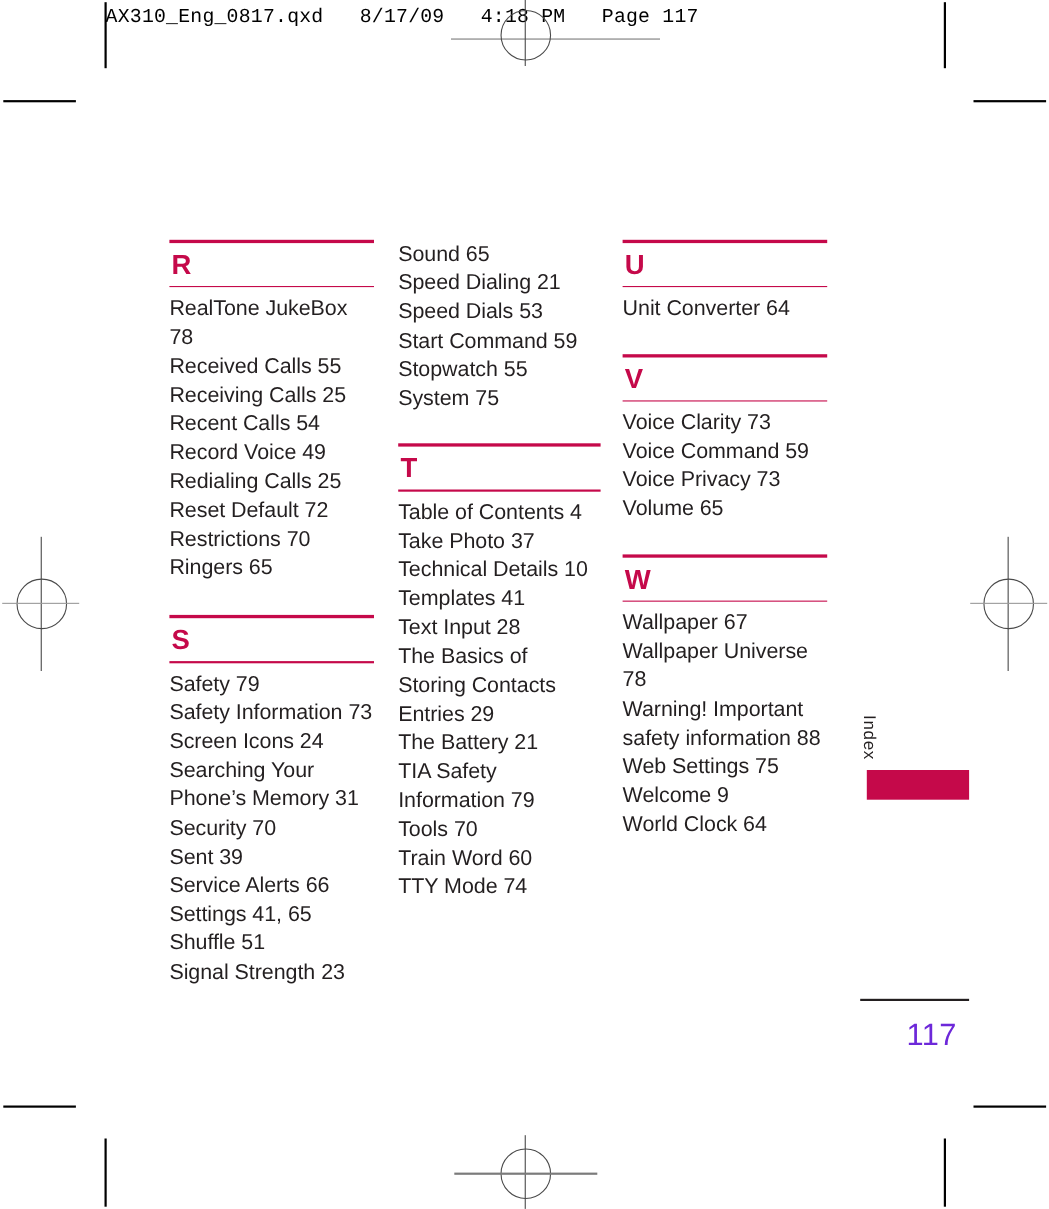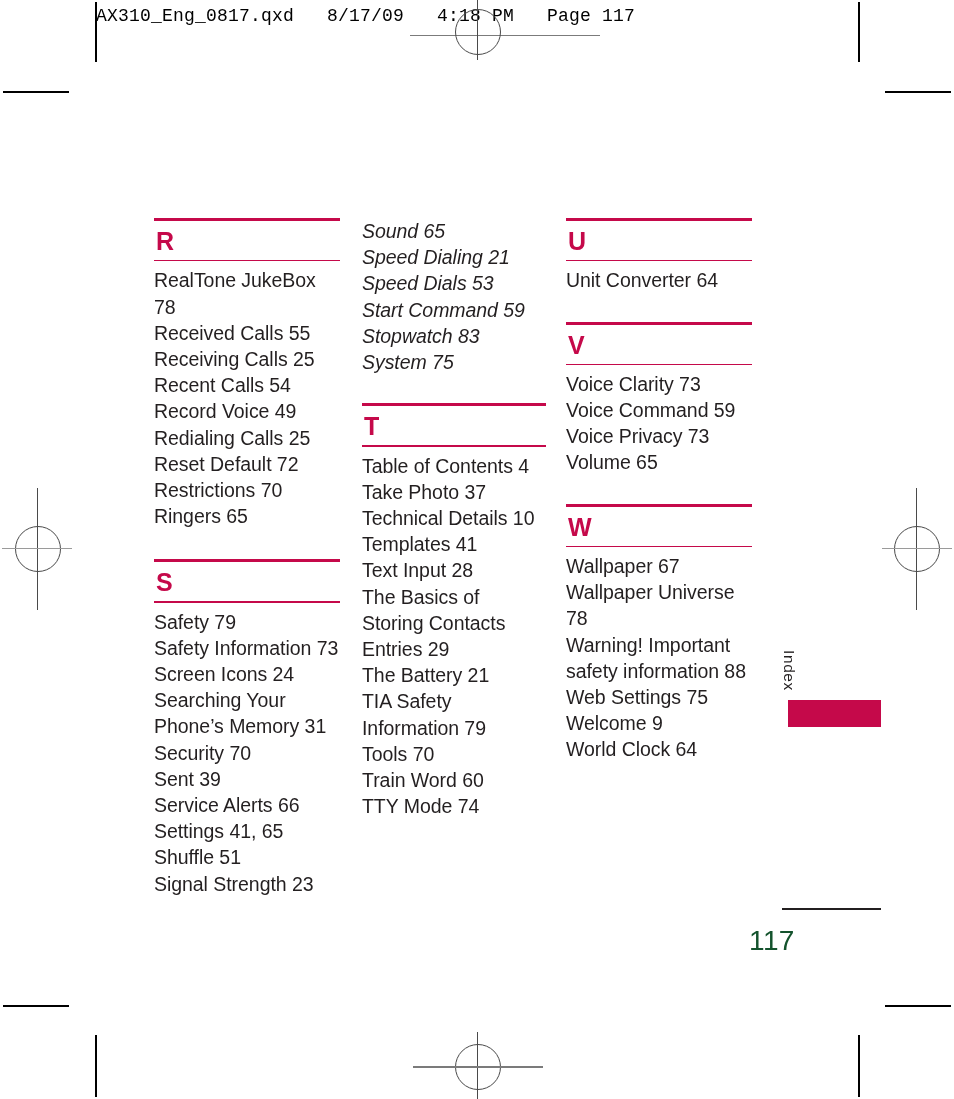--- a/index.html
+++ b/index.html
@@ -105,21 +105,21 @@
     font-size: 19.5px;
     line-height: 26.2px;
     color: #231f20;
     letter-spacing: -0.05px;
   }
 
   .spacer-sm { height: 28px; }
   .spacer-md { height: 30px; }
 
   
-  .cont { padding-top: 6px; font-style: italic; }
+  .cont { padding-top: 6px; }
 
   
   .side-label {
     position: absolute;
     left: 780px;
     top: 650px;
     font-size: 15.5px;
     color: #231f20;
     writing-mode: vertical-rl;
     letter-spacing: 0.6px;
@@ -137,24 +137,24 @@
   .folio-rule {
     position: absolute;
     left: 782px;
     top: 908px;
     width: 99px;
     height: 1.6px;
     background: #231f20;
   }
   .folio {
     position: absolute;
-    left: 749px;
+    left: 824px;
     top: 925px;
     font-size: 28px;
-    color: #14532d;
+    color: #6d28d9;
     letter-spacing: 0.4px;
   }
 </style>
 </head>
 <body>
 
 <div class="slug">AX310_Eng_0817.qxd   8/17/09   4:18 PM   Page 117</div>
 
 <div class="mark" style="left:3px; top:91px; width:66px; height:2.2px;"></div>
 <div class="mark" style="left:95px; top:2px; width:2.2px; height:60px;"></div>
@@ -231,21 +231,21 @@
     </div>
 
     <div class="col col-2">
 
       <div class="cont" style="padding-top:0;">
         <div class="entries" style="padding-top:0;">
           <div class="entry">Sound 65</div>
           <div class="entry">Speed Dialing 21</div>
           <div class="entry">Speed Dials 53</div>
           <div class="entry">Start Command 59</div>
-          <div class="entry">Stopwatch 83</div>
+          <div class="entry">Stopwatch 55</div>
           <div class="entry">System 75</div>
         </div>
       </div>
 
       <div class="spacer-sm"></div>
 
       <div class="section">
         <div class="rule-top"></div>
         <div class="sect-letter">T</div>
         <div class="rule-bottom"></div>

